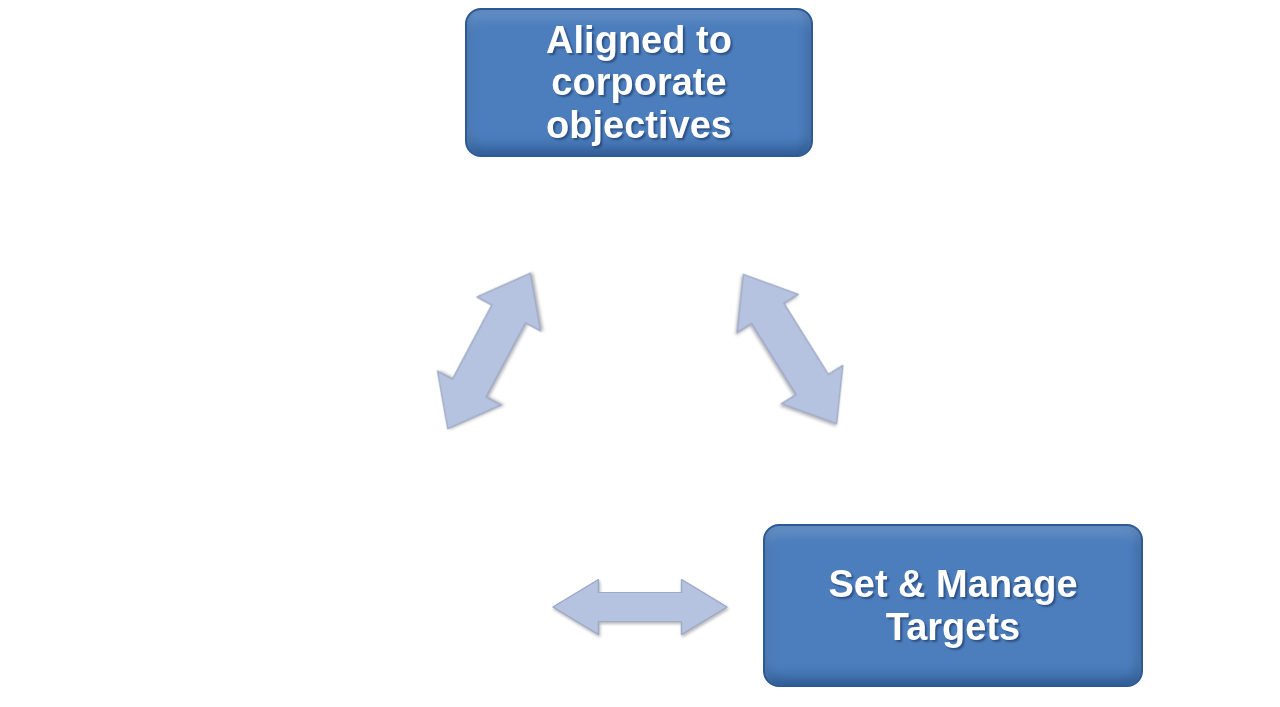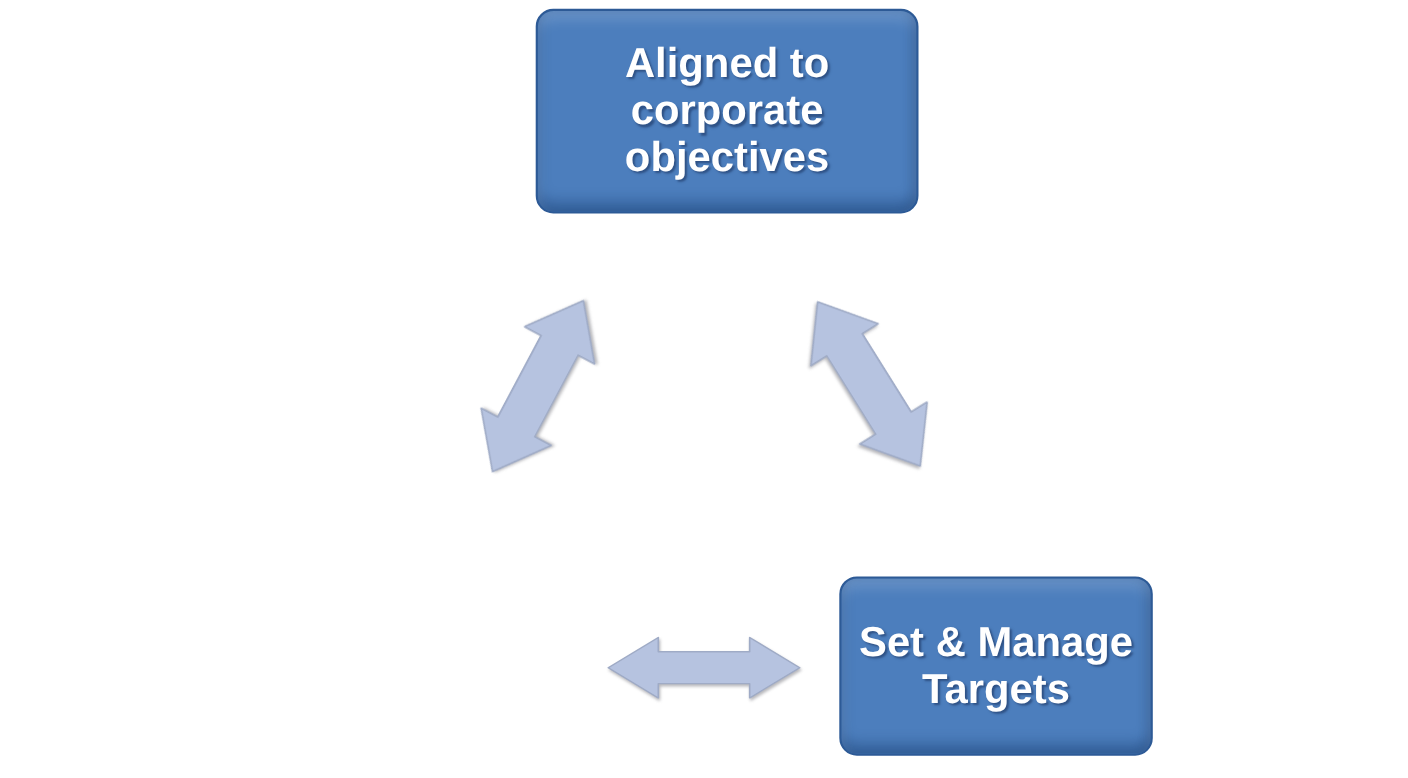--- a/index.html
+++ b/index.html
@@ -30,23 +30,23 @@
   }
   .node-label {
     color: var(--node-text, #ffffff);
     font-size: 38px;
     font-weight: 700;
     line-height: 1.12;
     text-align: center;
     text-shadow: 2px 2px 2px rgba(22,44,86,0.55);
   }
   
-  .node-top    { left: 465px; top: 8px;   width: 348px; height: 186px; margin-left: 22px; }
+  .node-top    { left: 465px; top: 8px;   width: 348px; height: 149px; }
   .node-left   { left: 176px; top: 527px; width: 342px; height: 160px; }
-  .node-right  { left: 763px; top: 524px; width: 285px; height: 163px; }
+  .node-right  { left: 763px; top: 524px; width: 380px; height: 163px; }
   .node-top  .node-label { max-width: 252px; }
   .node-left .node-label { white-space: nowrap; }
   .node-right .node-label { max-width: 296px; }
 
   .arrow {
     position: absolute;
     overflow: visible;
     filter: drop-shadow(1px 2px 1.5px rgba(95,95,105,0.45));
   }
   .arrow polygon {

